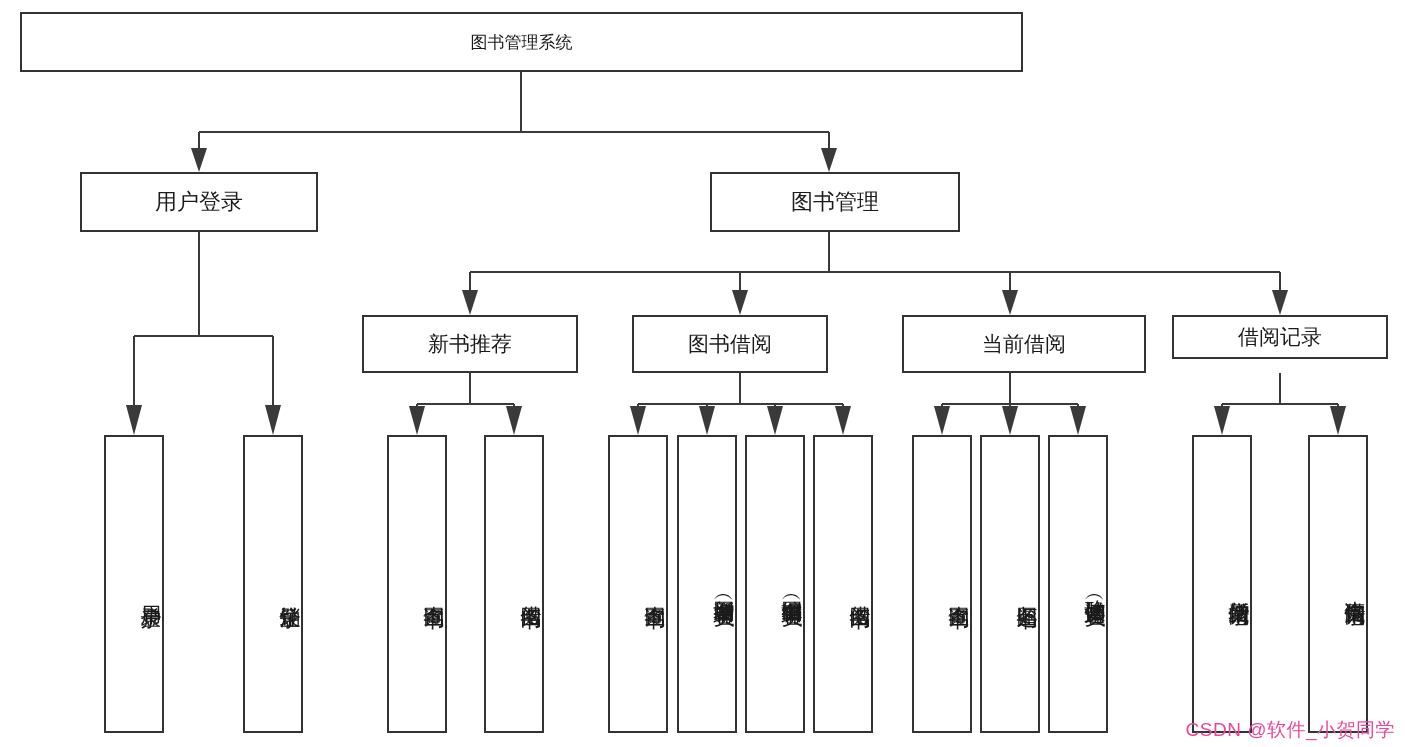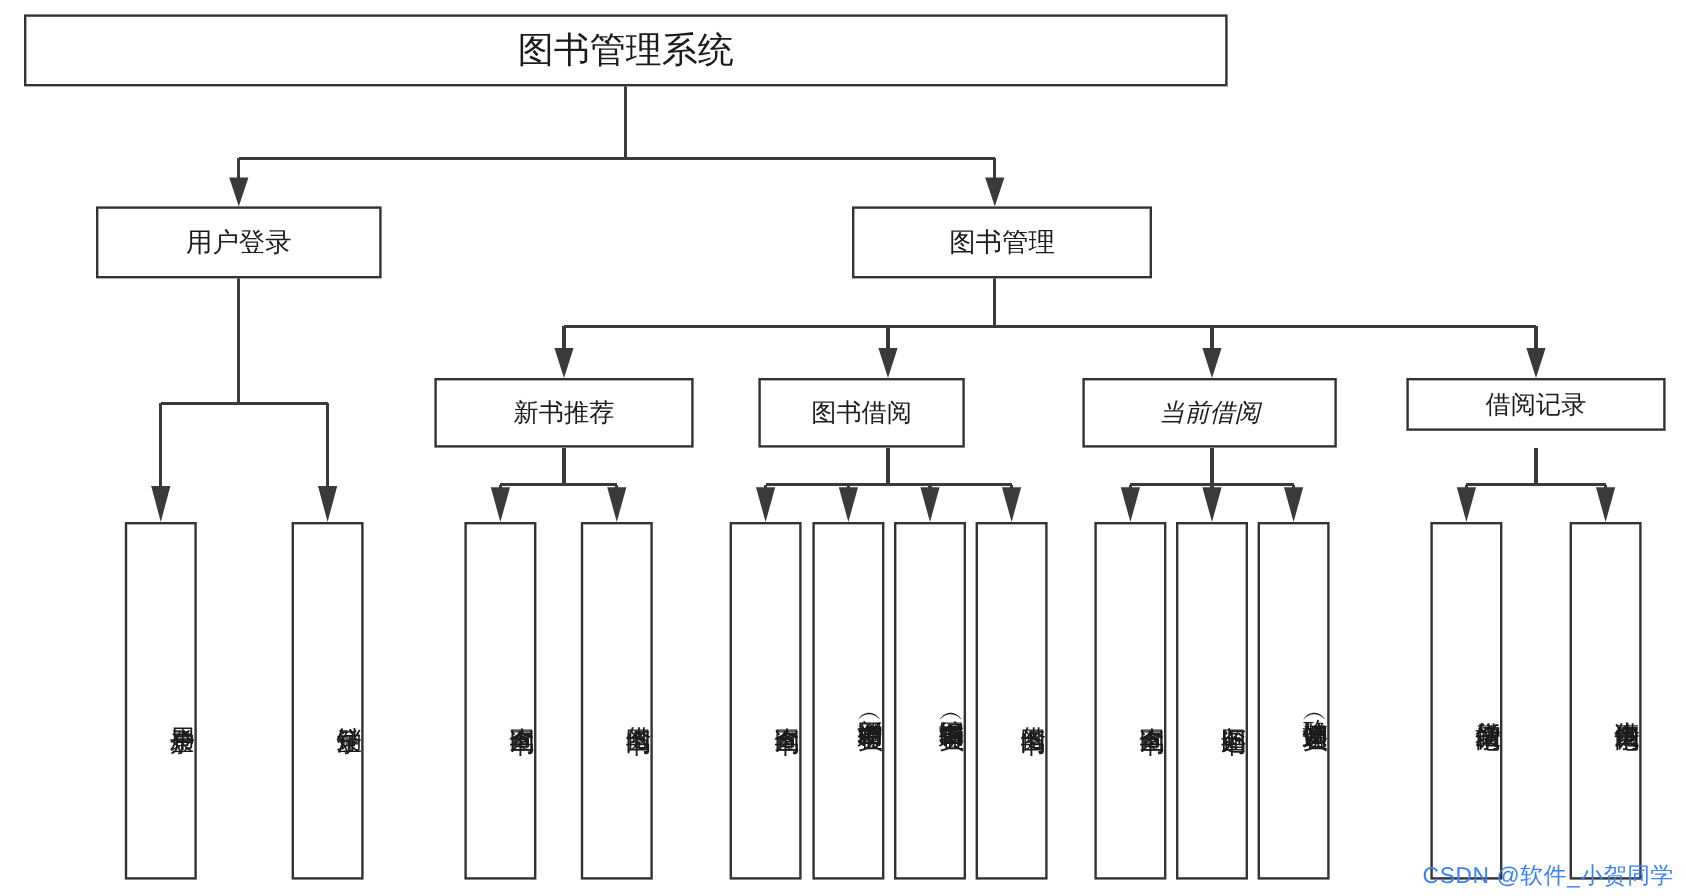--- a/index.html
+++ b/index.html
@@ -46,21 +46,21 @@
     box-sizing: border-box;
     background: #ffffff;
     border: 2.5px solid #333333;
     display: flex;
     align-items: center;
     justify-content: center;
     color: #1b1b1b;
     z-index: 3;
   }
   .node.root {
-    font-size: 30px;
+    font-size: 17px;
   }
   .node.level2 {
     font-size: 22px;
   }
   .node.level3 {
     font-size: 21px;
   }
   .node.leaf {
     font-size: 21px;
     writing-mode: vertical-rl;
@@ -77,21 +77,21 @@
   .node .label {
     display: block;
     white-space: pre-line;
   }
   
   #watermark {
     position: absolute;
     right: 10px;
     bottom: 4px;
     font-size: 19px;
-    color: #3b82f6;
+    color: #ec4899;
     letter-spacing: 0.5px;
     z-index: 6;
     white-space: nowrap;
     user-select: none;
   }
 </style>
 </head>
 <body>
 
 <div id="canvas">
@@ -167,24 +167,24 @@
   <div class="node level2" style="left:80px; top:172px; width:238px; height:60px;">
     <span class="label">用户登录</span>
   </div>
   <div class="node level2" style="left:710px; top:172px; width:250px; height:60px;">
     <span class="label">图书管理</span>
   </div>
 
   <div class="node level3" style="left:362px; top:315px; width:216px; height:58px;">
     <span class="label">新书推荐</span>
   </div>
-  <div class="node level3" style="left:632px; top:315px; width:172px; height:58px;">
+  <div class="node level3" style="left:632px; top:315px; width:196px; height:58px;">
     <span class="label">图书借阅</span>
   </div>
-  <div class="node level3" style="left:902px; top:315px; width:212px; height:58px;font-style:italic;">
+  <div class="node level3" style="left:902px; top:315px; width:244px; height:58px;">
     <span class="label">当前借阅</span>
   </div>
   <div class="node level3" style="left:1172px; top:315px; width:216px; height:44px;">
     <span class="label">借阅记录</span>
   </div>
 
   <div class="node leaf" style="left:104px; top:435px; width:60px; height:298px;">
     <span class="label">用户登录</span>
   </div>
   <div class="node leaf" style="left:243px; top:435px; width:60px; height:298px;">

